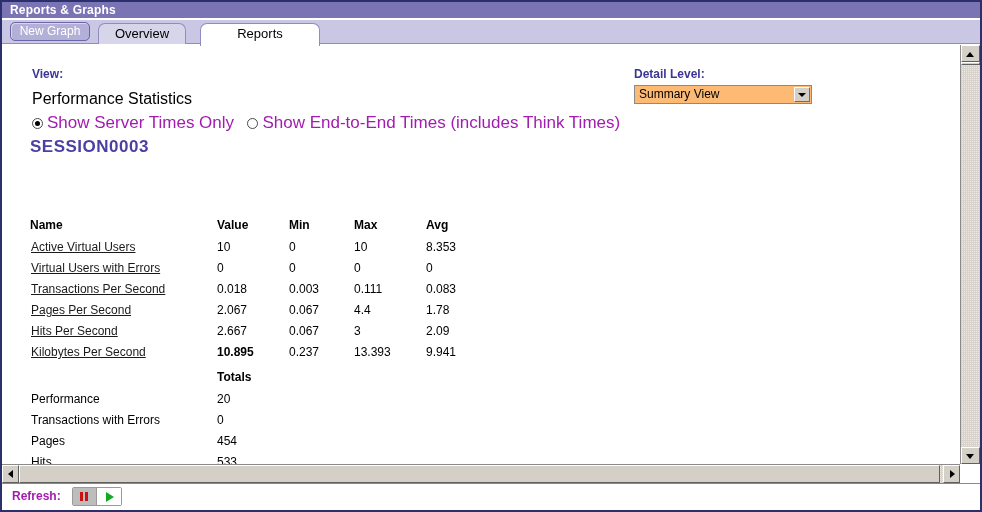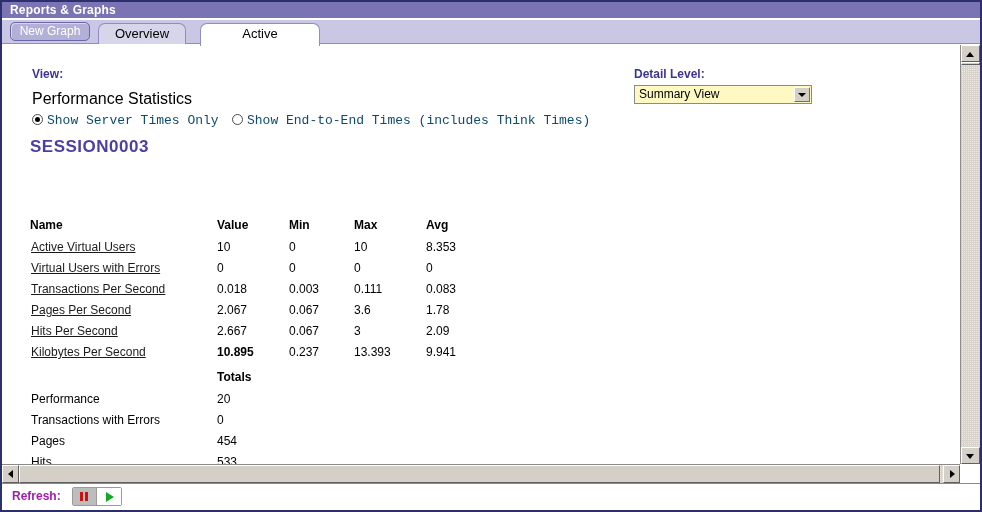--- a/index.html
+++ b/index.html
@@ -151,33 +151,32 @@
   .radio-circle.checked::after {
     content: "";
     position: absolute;
     left: 2px; top: 2px;
     width: 5px; height: 5px;
     border-radius: 50%;
     background: #000000;
   }
   .radio-text {
     display: inline-block;
-    font-size: 13px;
-    color: #0c4a6e;
-    font-family: Liberation Mono, monospace;
+    font-size: 17px;
+    color: #a21caf;
   }
 
   
   .dropdown {
     position: absolute;
     left: 632px; top: 40px;
     width: 178px; height: 19px;
     box-sizing: border-box;
     border: 1px solid #8a8a8a;
-    background: #fef9c3;
+    background: #fdba74;
     cursor: default;
   }
   .dropdown-value {
     position: absolute;
     left: 4px; top: 1px;
     font-size: 12px;
     color: #000;
     white-space: nowrap;
   }
   .dropdown-arrow {
@@ -346,21 +345,21 @@
 
 <div id="app">
 
   <div class="titlebar">
     <div class="titlebar-text">Reports &amp; Graphs</div>
   </div>
 
   <div class="tabstrip">
     <div class="newgraph-btn" id="btn-new-graph">New Graph</div>
     <div class="tab inactive" id="tab-overview">Overview</div>
-    <div class="tab active" id="tab-reports">Active</div>
+    <div class="tab active" id="tab-reports">Reports</div>
   </div>
 
   <div class="content">
 
     <div class="label-head" id="view-label">View:</div>
     <div class="plain-text" id="perf-stats-label">Performance Statistics</div>
 
     <div class="radio-row">
       <span class="radio-item">
         <span class="radio-circle checked"></span><span class="radio-text">Show Server Times Only</span>
@@ -399,21 +398,21 @@
 
       <span class="cell link" style="left:29px;  top:237px;">Transactions Per Second</span>
       <span class="cell" style="left:215px; top:237px;">0.018</span>
       <span class="cell" style="left:287px; top:237px;">0.003</span>
       <span class="cell" style="left:352px; top:237px;">0.111</span>
       <span class="cell" style="left:424px; top:237px;">0.083</span>
 
       <span class="cell link" style="left:29px;  top:258px;text-align:right;">Pages Per Second</span>
       <span class="cell" style="left:215px; top:258px;">2.067</span>
       <span class="cell" style="left:287px; top:258px;">0.067</span>
-      <span class="cell" style="left:352px; top:258px;">3.6</span>
+      <span class="cell" style="left:352px; top:258px;">4.4</span>
       <span class="cell" style="left:424px; top:258px;">1.78</span>
 
       <span class="cell link" style="left:29px;  top:279px;">Hits Per Second</span>
       <span class="cell" style="left:215px; top:279px;">2.667</span>
       <span class="cell" style="left:287px; top:279px;">0.067</span>
       <span class="cell" style="left:352px; top:279px;">3</span>
       <span class="cell" style="left:424px; top:279px;">2.09</span>
 
       <span class="cell link" style="left:29px;  top:300px;">Kilobytes Per Second</span>
       <span class="cell" style="left:215px; top:300px;font-weight:bold;">10.895</span>

